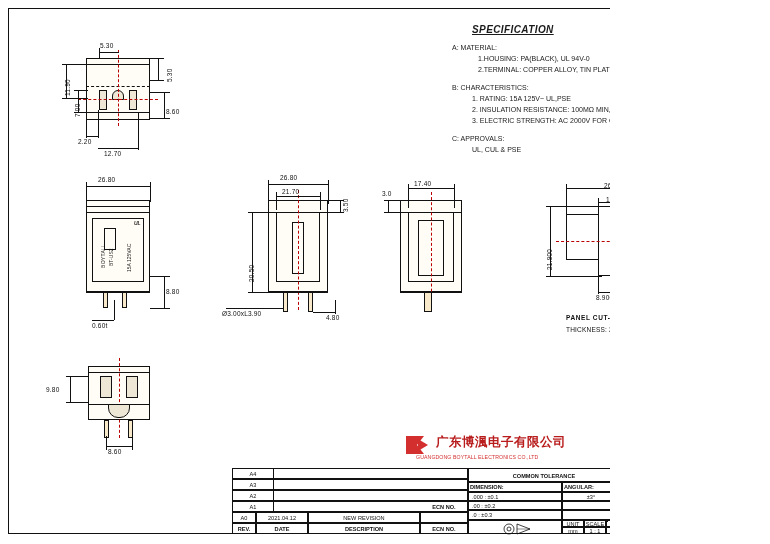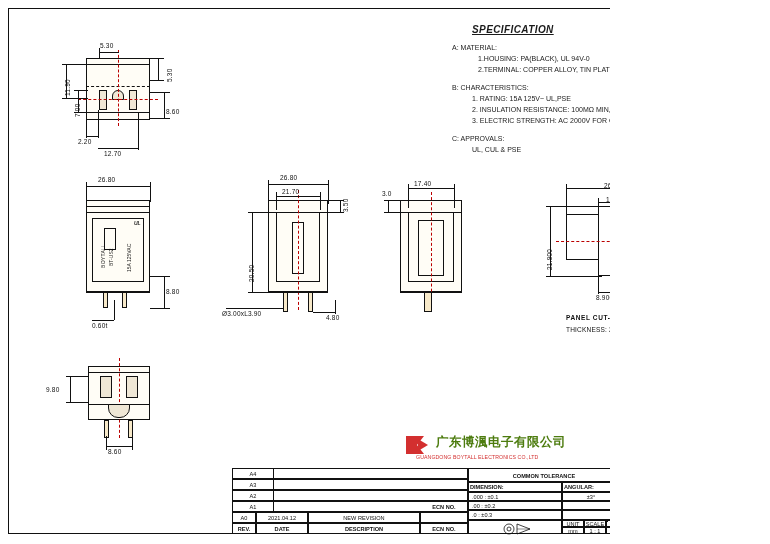--- a/index.html
+++ b/index.html
@@ -16,21 +16,21 @@
   .vline{position:absolute;width:0;border-left:1px solid #111;}
   .dash{border-top-style:dashed !important;}
   .dashv{border-left-style:dashed !important;}
   .box{position:absolute;border:1px solid #111;box-sizing:border-box;}
   .boxf{position:absolute;border:1px solid #111;box-sizing:border-box;background:#fff;}
   
   .tb{position:absolute;box-sizing:border-box;border:1px solid #111;}
   .tbt{font-size:5.6px;line-height:8px;color:#111;white-space:nowrap;}
   .tbt.c{text-align:center;}
   .tbt.b{font-weight:bold;}
-  .company-cn{font-size:12.5px;font-weight:bold;color:#4d7c0f;letter-spacing:0.5px;white-space:nowrap;}
+  .company-cn{font-size:12.5px;font-weight:bold;color:#b91c1c;letter-spacing:0.5px;white-space:nowrap;}
   .company-en{font-size:5.2px;color:#d32f2f;letter-spacing:0.1px;white-space:nowrap;}
   .tiny{font-size:5px;}
   .rot90{transform-origin:0 0;transform:rotate(-90deg);}
   .part-body{background:#fffdf6;}
   .pin{background:#f7e9c9;border:1px solid #111;position:absolute;box-sizing:border-box;}
 </style>
 </head>
 <body>
 
 <div id="sheet">

